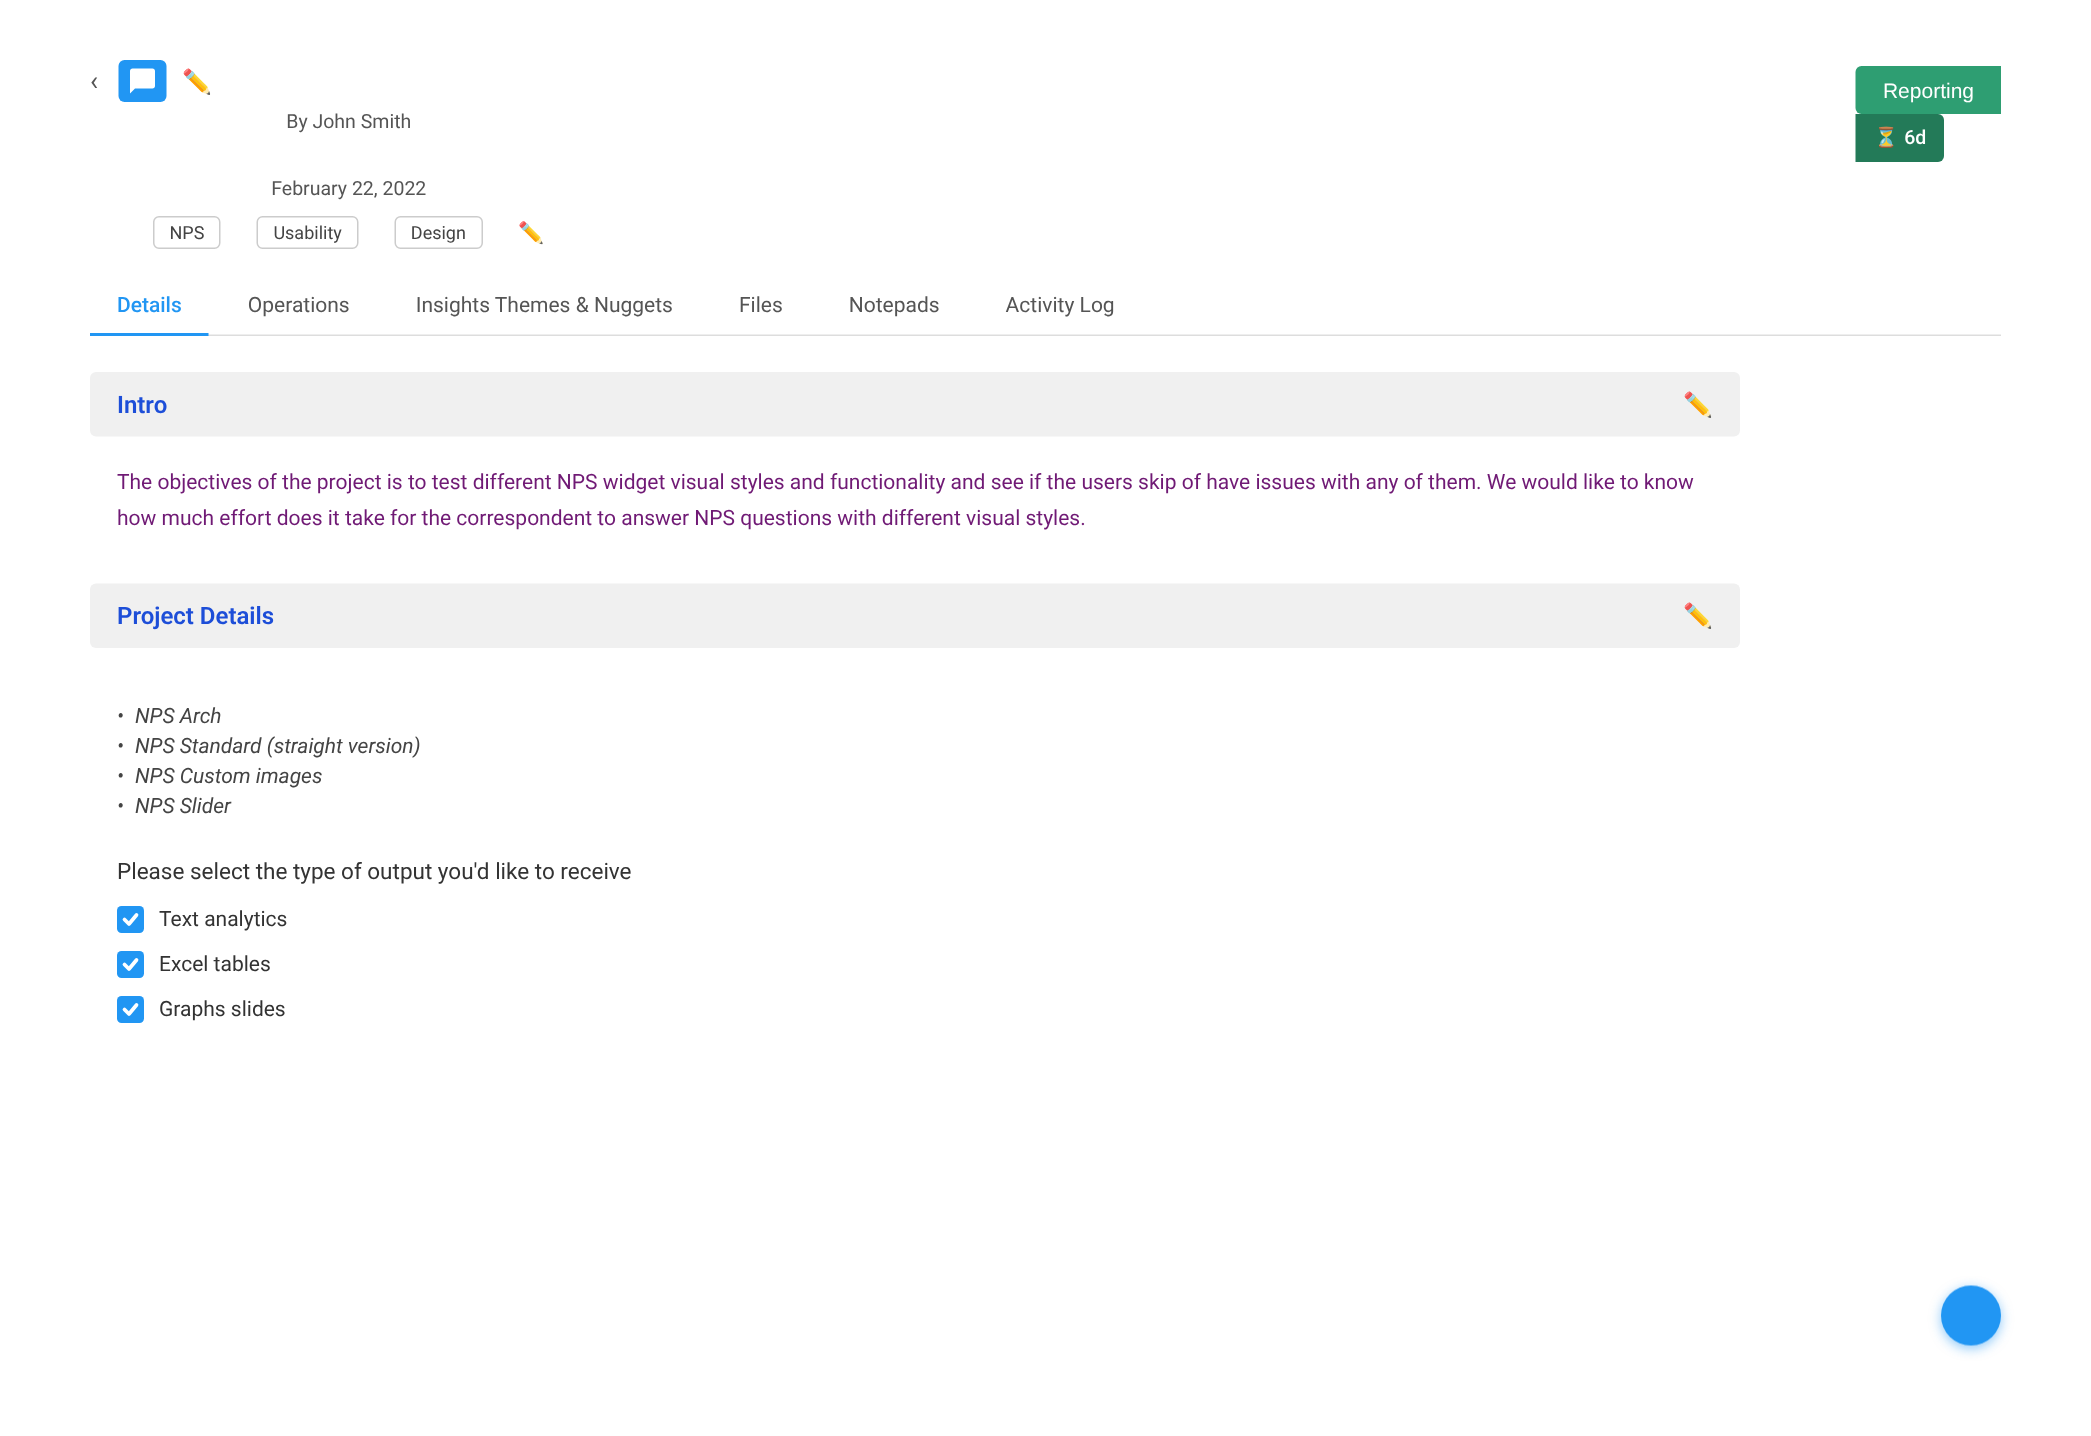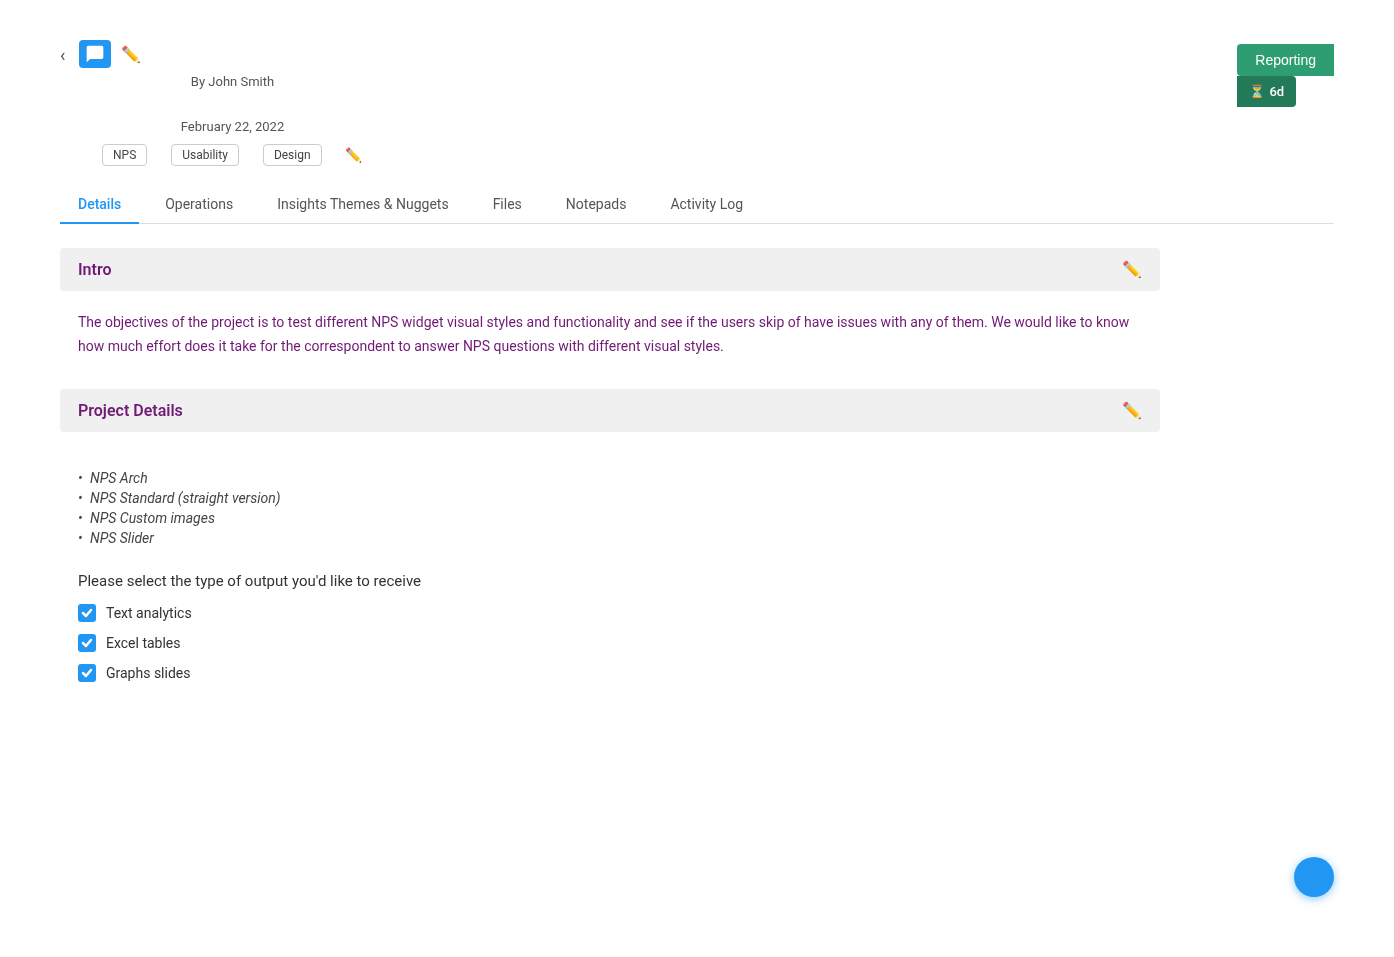--- a/index.html
+++ b/index.html
@@ -155,21 +155,21 @@
       padding: 12px 18px;
       border-radius: 4px;
       display: flex;
       align-items: center;
       justify-content: space-between;
       margin-bottom: 20px;
     }
     .section-title {
       font-size: 16px;
       font-weight: 600;
-      color: #701a75;
+      color: #1d4ed8;
     }
     .section-edit {
       color: #555;
       font-size: 16px;
       cursor: pointer;
     }
     .section-content {
       padding: 0 18px 30px 18px;
       line-height: 1.7;
       color: #701a75;

